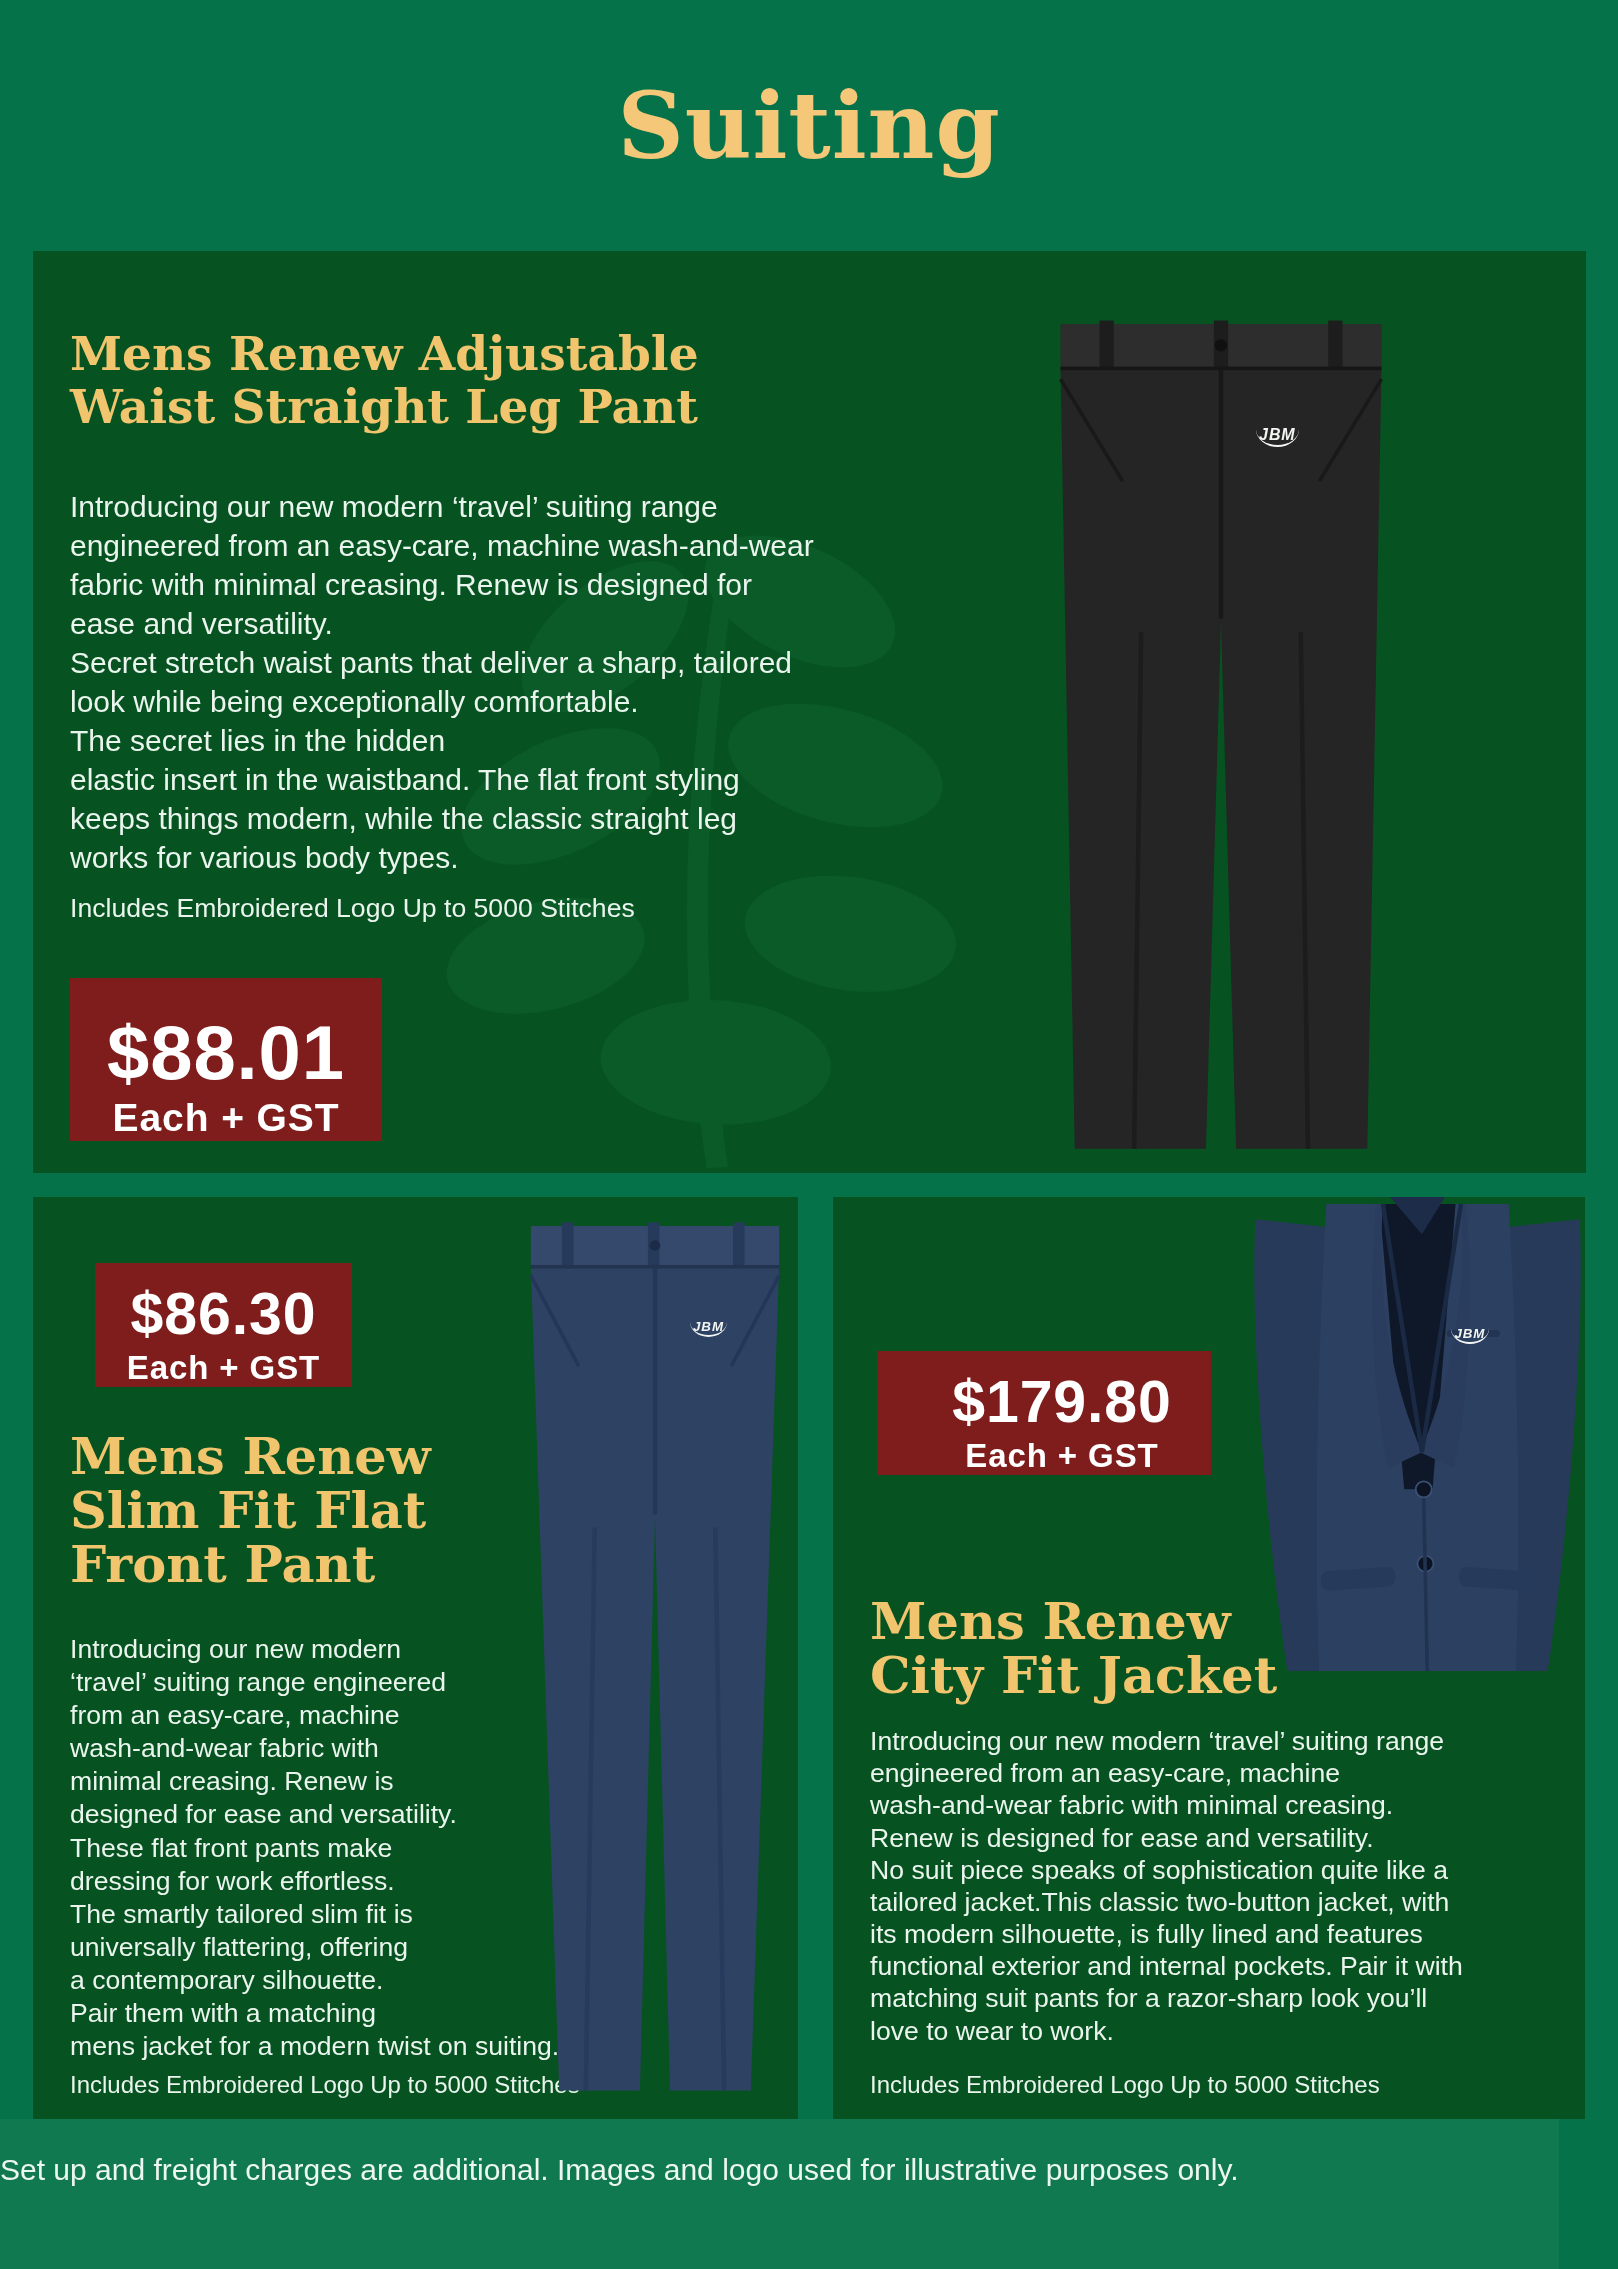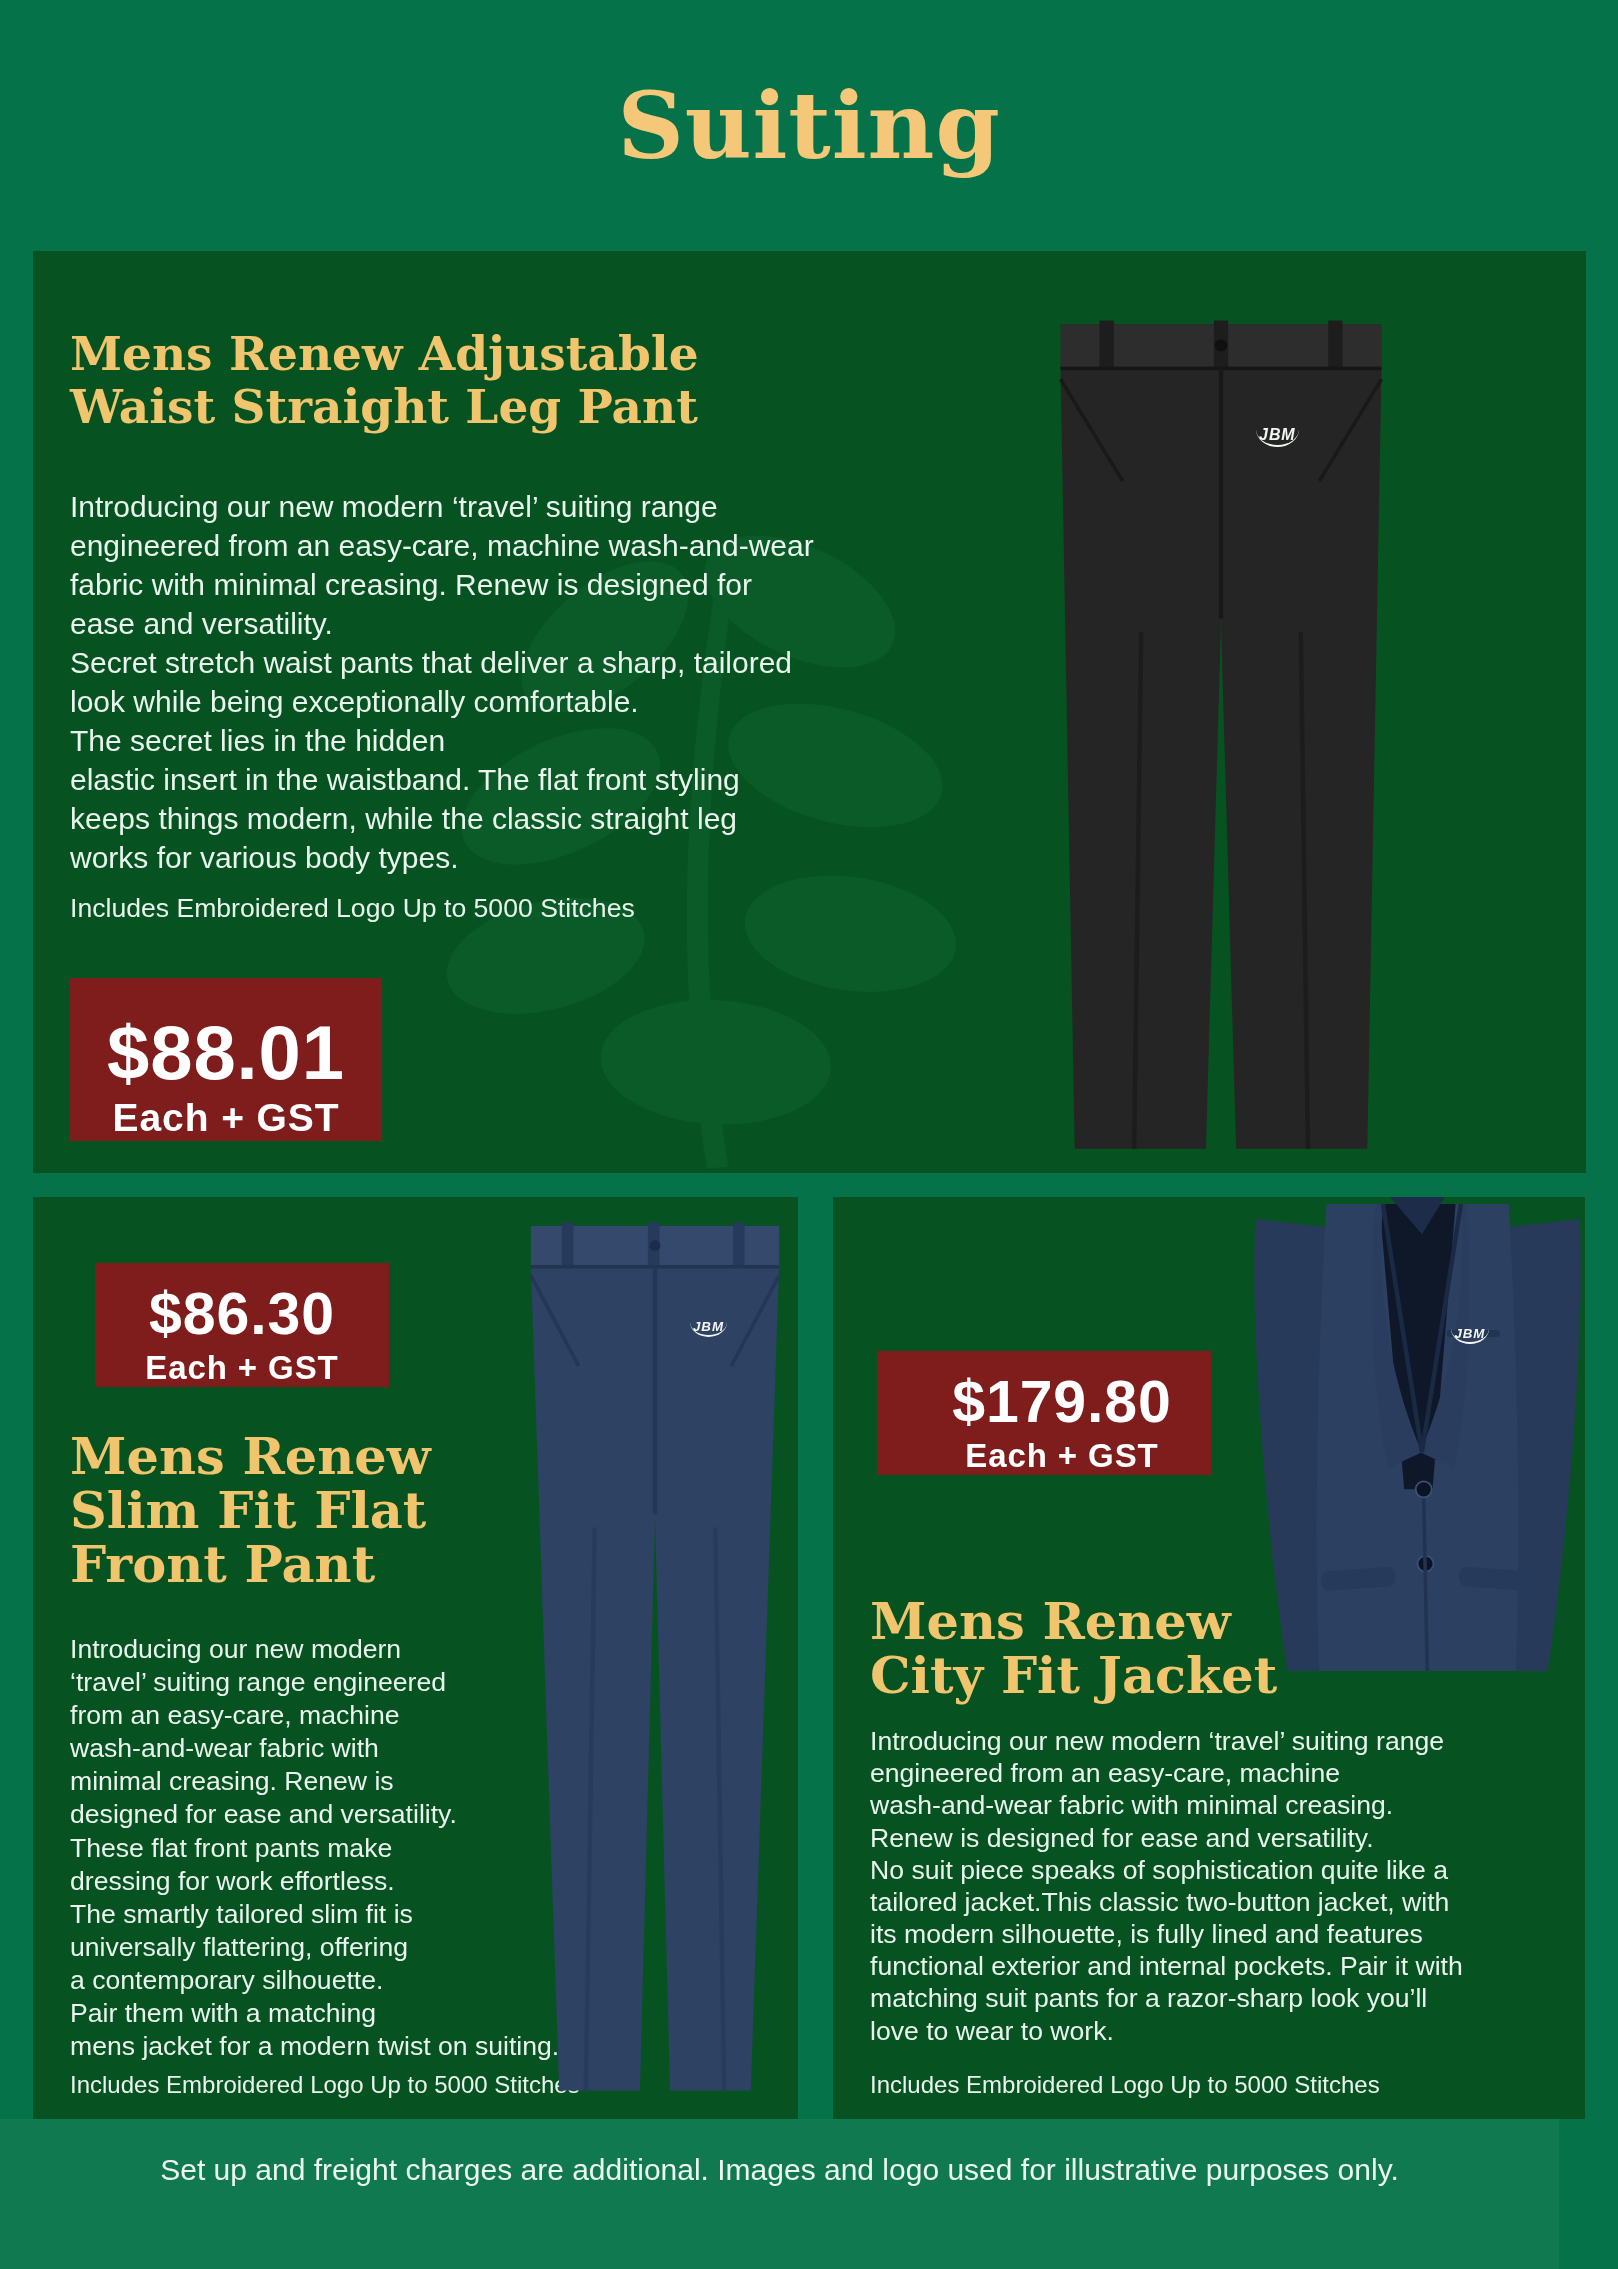--- a/index.html
+++ b/index.html
@@ -47,21 +47,21 @@
   .badge{
     position:absolute;background:#7f1d1d;color:#FFFFFF;
     display:flex;flex-direction:column;align-items:center;justify-content:flex-end;
     text-align:center;
   }
   .badge .amount{font-weight:800;letter-spacing:0.9px;line-height:1;}
   .badge .unit{font-weight:700;line-height:1.15;margin-top:5.3px;letter-spacing:0.9px;}
   .p1-badge{left:37px;top:727px;width:312px;height:163px;}
   .p1-badge .amount{font-size:76px;}
   .p1-badge .unit{font-size:39px;}
-  .p2-badge{left:62px;top:66px;width:294px;height:124px;}
+  .p2-badge{left:62px;top:66px;width:257px;height:124px;}
   .p2-badge .amount{font-size:59px;}
   .p2-badge .unit{font-size:33px;}
   .p3-badge{left:44px;top:154px;width:298px;height:124px;padding-left:36px;}
   .p3-badge .amount{font-size:59px;}
   .p3-badge .unit{font-size:33px;}
   
   .garment{position:absolute;}
   .garment svg{display:block;width:100%;height:100%;}
   .g-black-pants{left:1015px;top:66px;width:346px;height:837px;}
   .g-navy-pants{left:489px;top:19.5px;width:266px;height:878px;}
@@ -72,21 +72,21 @@
     border-radius:0 0 50% 50%/0 0 90% 90%;padding:0 3.5px 1.8px 3.5px;line-height:1;
   }
   .g-black-pants .garment-logo{left:60%;top:13.2%;font-size:16px;}
   .g-navy-pants .garment-logo{left:63%;top:11.8%;font-size:13.3px;}
   .g-jacket .garment-logo{left:60%;top:27.5%;font-size:13.3px;}
   
   .leaf-watermark{position:absolute;left:266px;top:222px;width:798px;height:700px;}
   
   .footer{
     position:absolute;left:0;top:2119px;width:1559px;height:151px;
-    background:#11794F;display:flex;align-items:flex-start;justify-content:center;
+    background:#11794F;display:flex;align-items:flex-start;justify-content:flex-start;
   }
   .footer-text{
     margin-top:25px;text-align:center;color:#EDF7F1;
     font-size:30px;line-height:1.75;
   }
   .footer-text p{margin:0;}
 </style>
 </head>
 <body>
 

